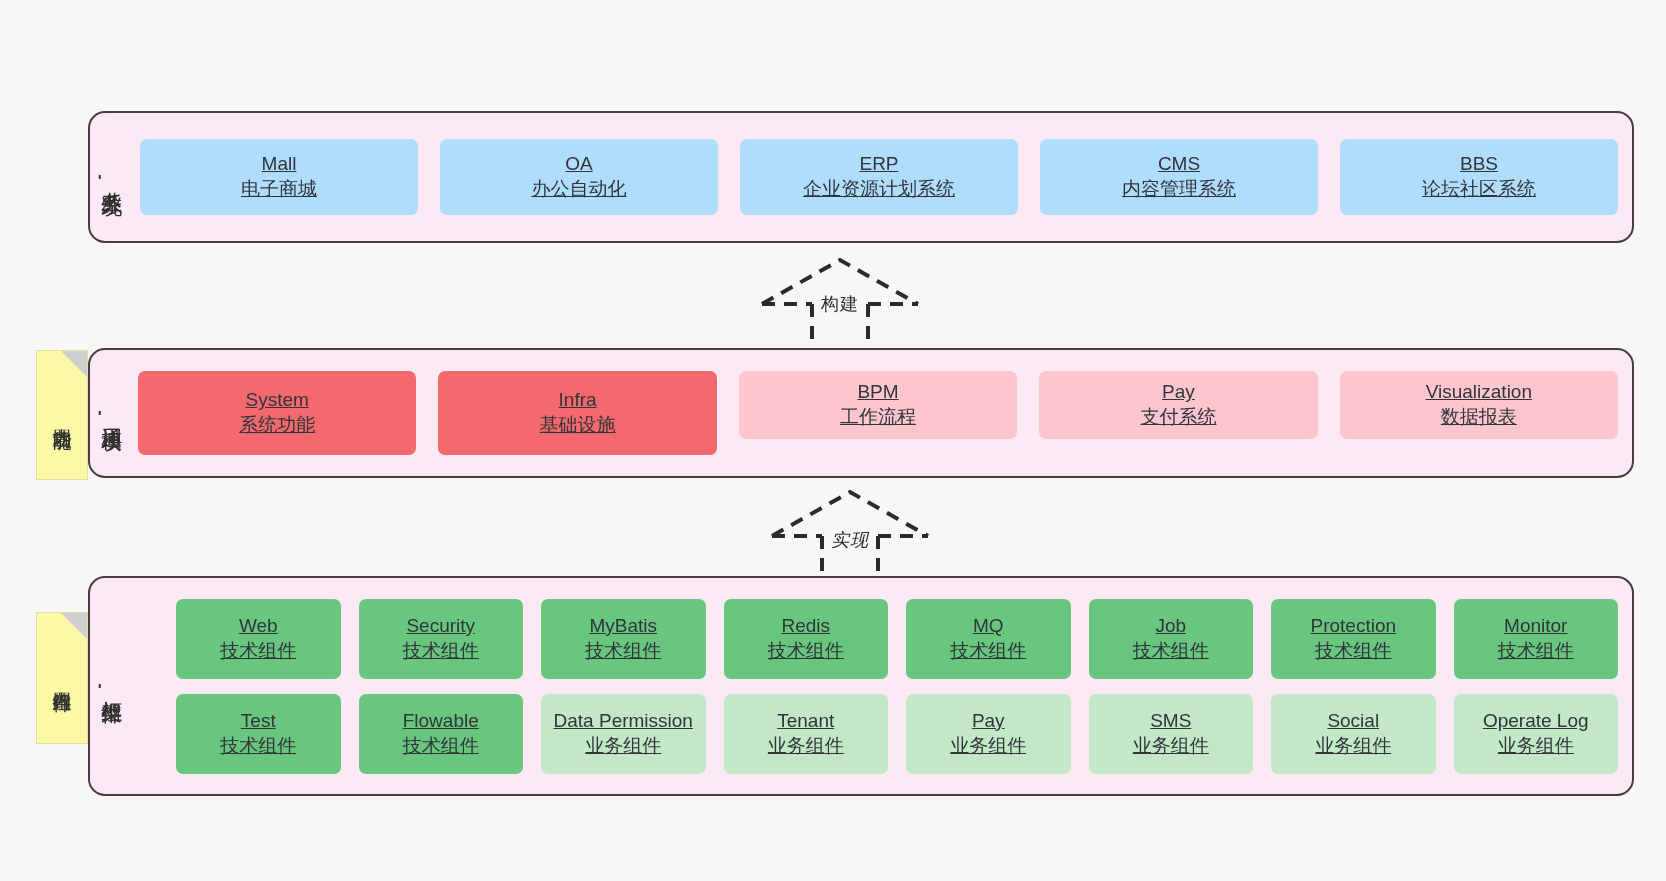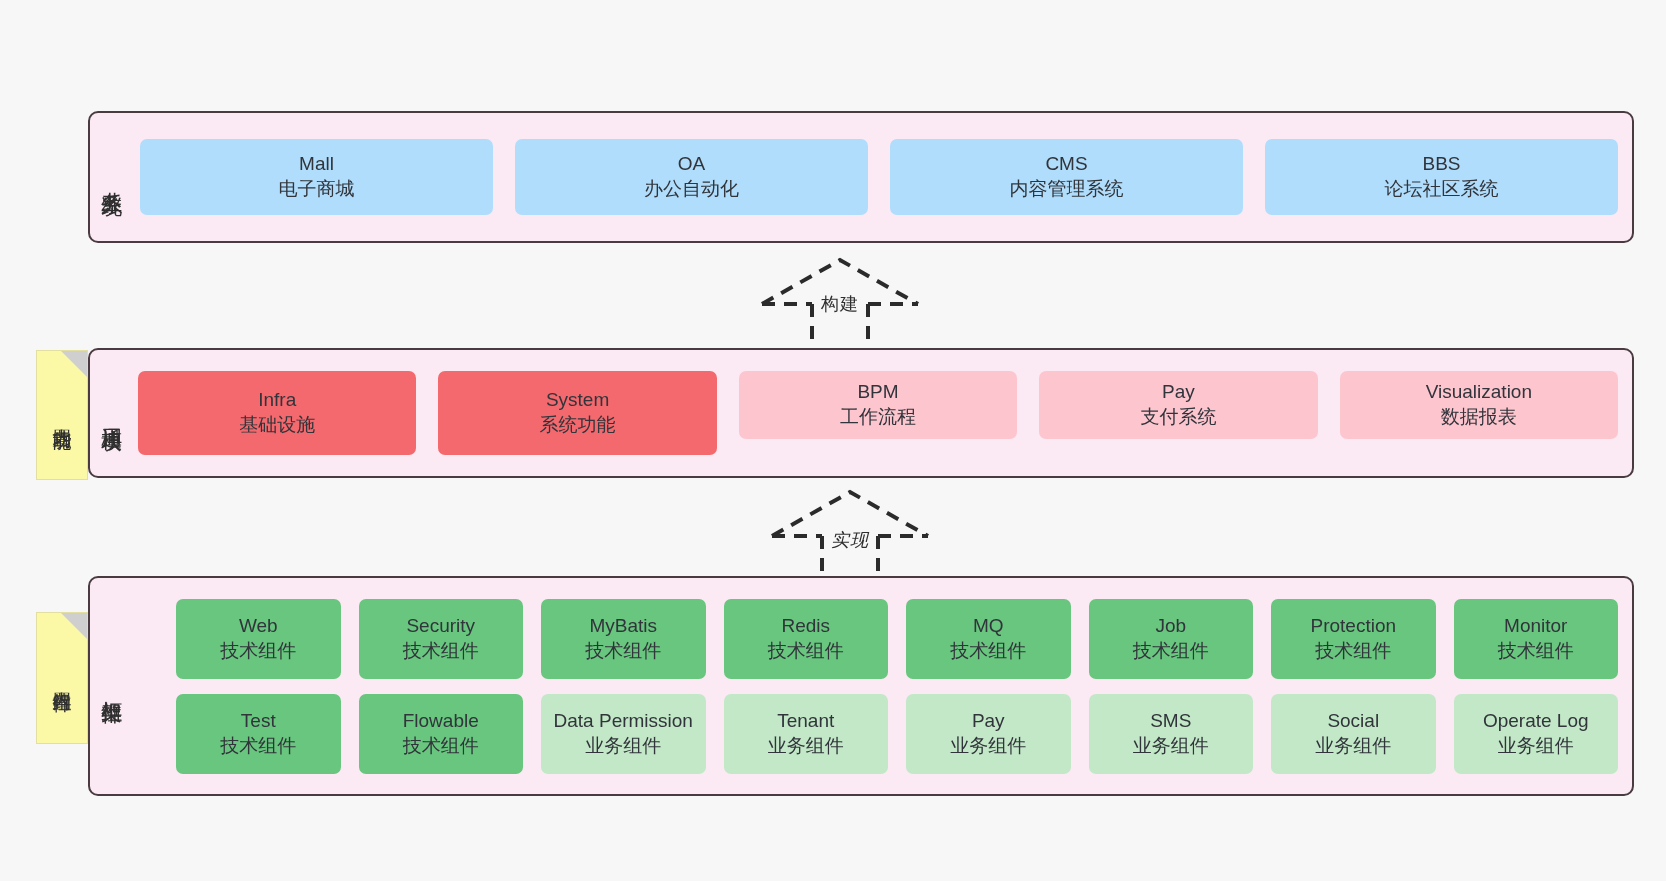--- a/index.html
+++ b/index.html
@@ -23,24 +23,25 @@
     height: 881px;
     background: #f8f7f7;
   }
 
   
   .layer {
     position: absolute;
     box-sizing: border-box;
     background: #fbeaf4;
     border: 2px solid #4a3b40;
-    border-radius: 10px;
+    border-radius: 17px;
     display: flex;
     flex-direction: row;
     align-items: stretch;
+    text-decoration: underline;
   }
 
   
   .layer-title {
     flex: 0 0 auto;
     width: 44px;
     display: flex;
     align-items: center;
     justify-content: center;
     font-size: 21px;
@@ -168,20 +169,24 @@
         <div class="card blue">
           <span class="en">Mall</span>
           <span class="cn">电子商城</span>
         </div>
 
         <div class="card blue">
           <span class="en">OA</span>
           <span class="cn">办公自动化</span>
         </div>
 
+        <div class="card blue">
+          <span class="en">ERP</span>
+          <span class="cn">企业资源计划系统</span>
+        </div>
 
 
         <div class="card blue">
           <span class="en">CMS</span>
           <span class="cn">内容管理系统</span>
         </div>
 
         <div class="card blue">
           <span class="en">BBS</span>
           <span class="cn">论坛社区系统</span>
@@ -203,27 +208,27 @@
     </svg>
     <div class="arrow-label">构建</div>
   </div>
 
   <div class="layer" id="layer-common">
     <div class="layer-title">通用模块</div>
     <div class="layer-body">
       <div class="row">
 
         <div class="card red">
+          <span class="en">System</span>
+          <span class="cn">系统功能</span>
+        </div>
+
+        <div class="card red">
           <span class="en">Infra</span>
           <span class="cn">基础设施</span>
-        </div>
-
-        <div class="card red">
-          <span class="en">System</span>
-          <span class="cn">系统功能</span>
         </div>
 
         <div class="card pink">
           <span class="en">BPM</span>
           <span class="cn">工作流程</span>
         </div>
 
         <div class="card pink">
           <span class="en">Pay</span>
           <span class="cn">支付系统</span>

